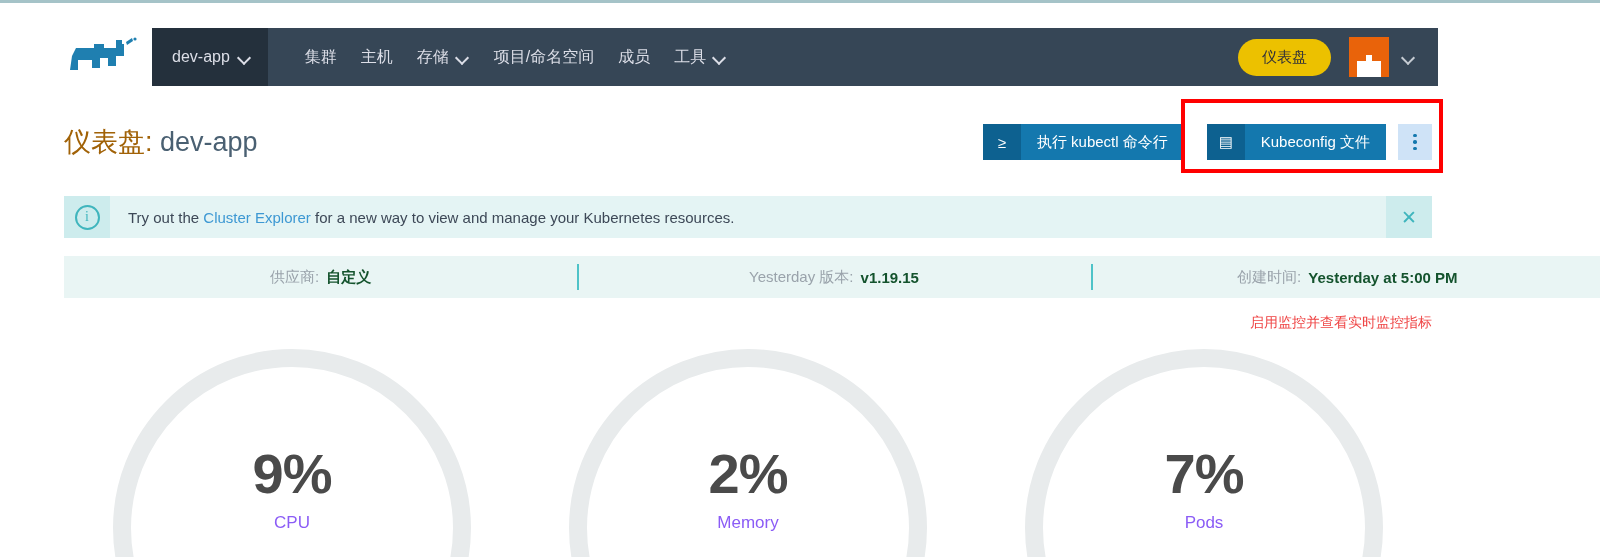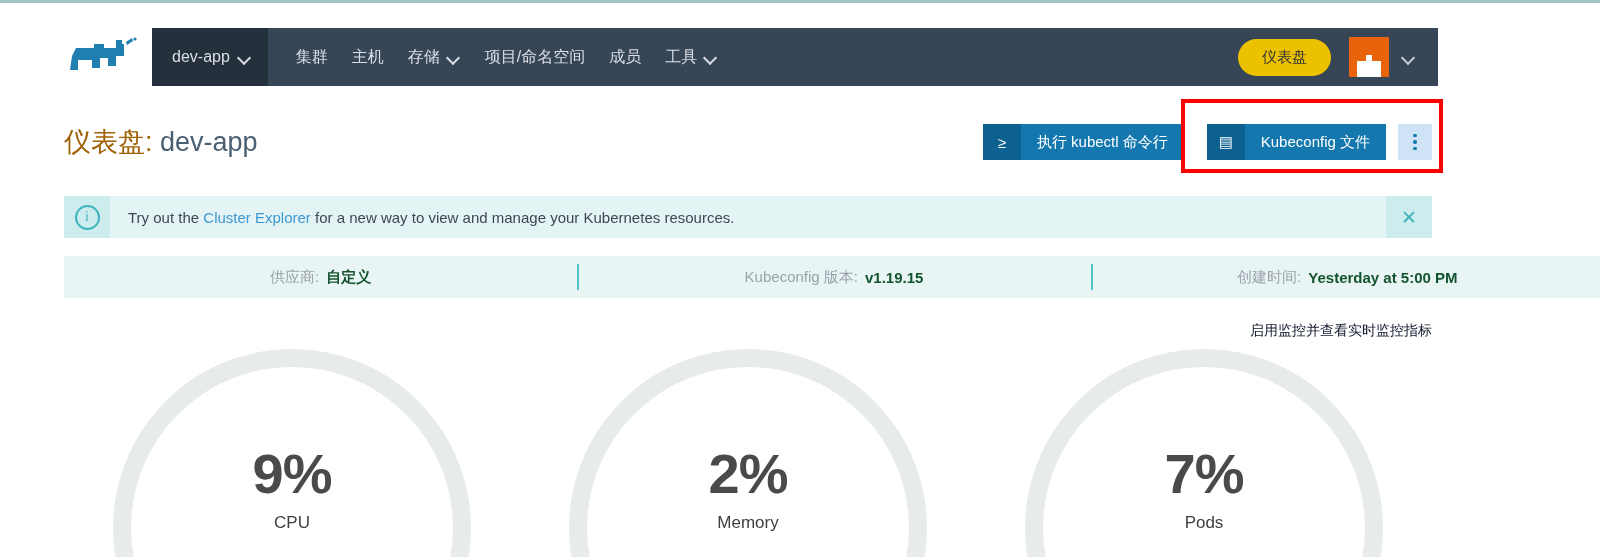--- a/index.html
+++ b/index.html
@@ -75,21 +75,21 @@
     left: 0; top: 0;
     width: 8px; height: 8px;
     border-right: 2.4px solid currentColor;
     border-bottom: 2.4px solid currentColor;
     transform: rotate(45deg);
   }
   .nav-items {
     display: flex;
     align-items: center;
     height: 58px;
-    padding-left: 16px;
+    padding-left: 25px;
   }
   .nav-item {
     color: #dcdee7;
     font-size: 16px;
     padding: 0 12px;
     display: flex;
     align-items: center;
     cursor: pointer;
     white-space: nowrap;
   }
@@ -309,25 +309,24 @@
   }
   .meta-label { color: #9aa3ab; margin-right: 7px; }
   .meta-value { color: #14532d; font-weight: bold; }
 
   
   .monitoring-link {
     position: absolute;
     right: 168px;
     top: 314px;
     font-size: 14px;
-    color: #0f172a;
+    color: #ef4444;
     text-decoration: none;
     cursor: pointer;
     white-space: nowrap;
-    margin-top: 8px;
   }
 
   
   .gauges {
     position: absolute;
     left: 64px;
     top: 344px;
     width: 1368px;
     height: 213px;
     display: flex;
@@ -355,21 +354,21 @@
   }
   .gauge-value {
     font-size: 56px;
     font-weight: bold;
     color: #4a4a4a;
     line-height: 60px;
     letter-spacing: -1px;
   }
   .gauge-label {
     font-size: 17px;
-    color: #404040;
+    color: #8b5cf6;
     margin-top: 9px;
   }
 </style>
 </head>
 <body>
 
 <div class="top-rule"></div>
 
 <div class="header">
 
@@ -461,21 +460,21 @@
   </div>
   <div class="banner-close">✕</div>
 </div>
 
 <div class="meta-strip">
   <div class="meta-cell">
     <span class="meta-label">供应商:</span>
     <span class="meta-value">自定义</span>
   </div>
   <div class="meta-cell">
-    <span class="meta-label">Kubeconfig 版本:</span>
+    <span class="meta-label">Yesterday 版本:</span>
     <span class="meta-value">v1.19.15</span>
   </div>
   <div class="meta-cell">
     <span class="meta-label">创建时间:</span>
     <span class="meta-value">Yesterday at 5:00 PM</span>
   </div>
 </div>
 
 <a class="monitoring-link" href="#">启用监控并查看实时监控指标</a>
 

